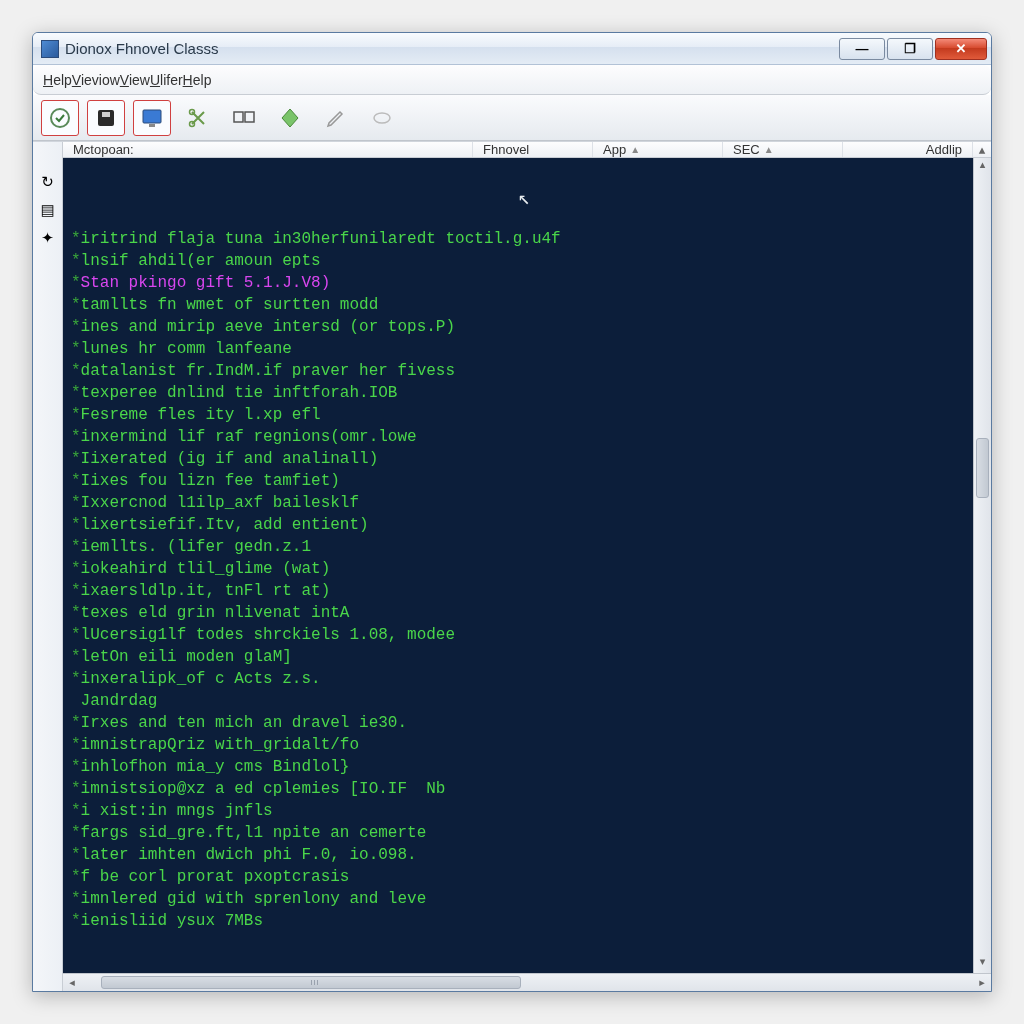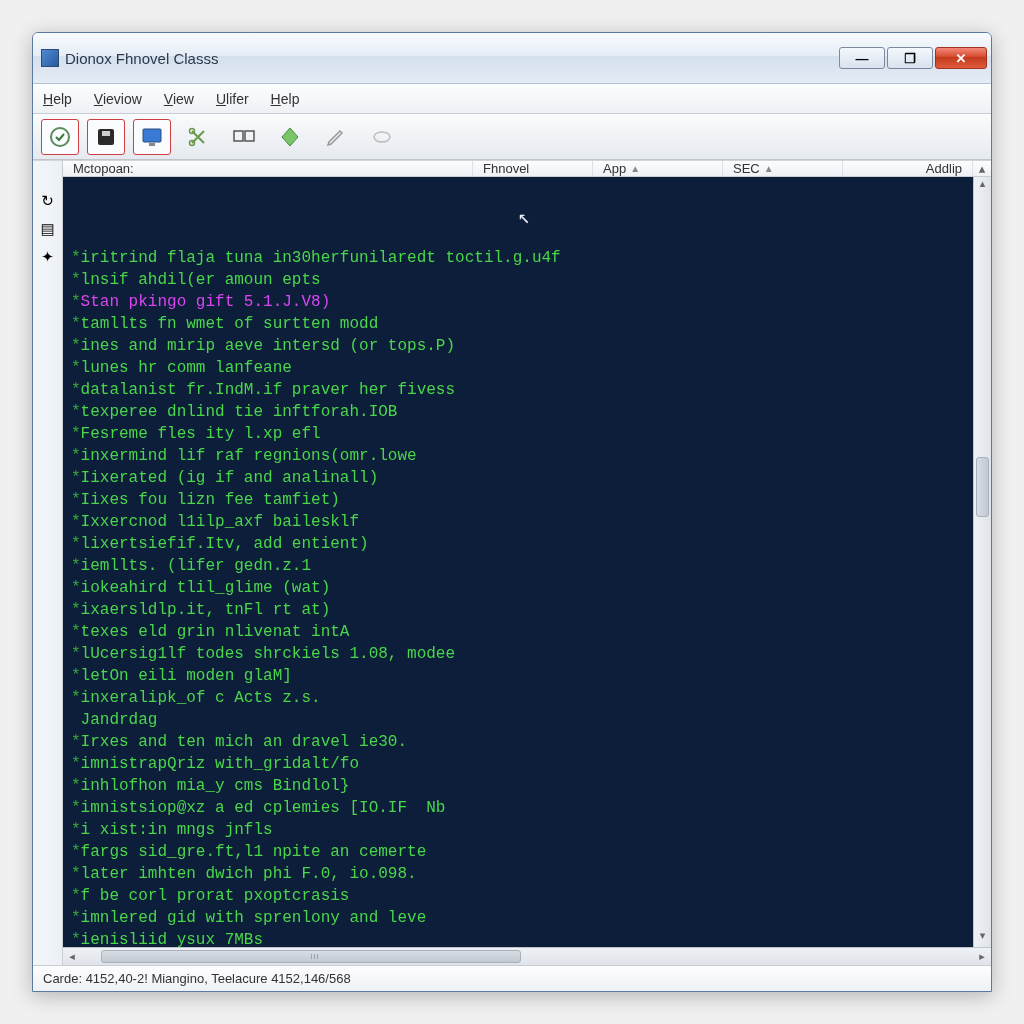--- a/index.html
+++ b/index.html
@@ -19,21 +19,21 @@
     border: 1px solid #5a7aa0;
     border-radius: 6px 6px 0 0;
     box-shadow: 0 4px 20px rgba(0,0,0,0.25);
     display: flex;
     flex-direction: column;
     background: #fff;
     overflow: hidden;
   }
   
   .titlebar {
-    height: 51px;
+    height: 32px;
     background: linear-gradient(to bottom, #f8fbfe 0%, #e6edf6 45%, #d5e0ee 46%, #e4ecf5 100%);
     border-bottom: 1px solid #b2c2d6;
     display: flex;
     align-items: center;
     padding: 0 4px 0 8px;
   }
   .title-icon {
     width: 18px; height: 18px;
     background: linear-gradient(135deg,#4e8bd4,#2a5a9c);
     border: 1px solid #2a4a7a;
@@ -57,23 +57,23 @@
     width: 52px;
   }
   .winbtn .glyph { font-weight: bold; }
   
   .menubar {
     height: 30px;
     background: linear-gradient(to bottom,#fdfdfe,#eef1f5);
     border-bottom: 1px solid #c8cdd4;
     display: flex; align-items: center;
     padding: 0 10px;
-    gap: 22px;
     color: #333;
     font-size: 14px;
+    border-radius: 8px;
   }
   .menuitem { cursor: default; }
   .menuitem .ul { text-decoration: underline; }
   
   .toolbar {
     height: 46px;
     background: linear-gradient(to bottom,#fafbfd,#e6eaef);
     border-bottom: 1px solid #c0c5cc;
     display: flex; align-items: center;
     padding: 0 8px;
@@ -312,17 +312,14 @@
         <div class="track">
           <div class="thumb">
               <div class="grip"></div>
             </div>
         </div>
         <div class="arr">▸</div>
       </div>
     </div>
   </div>
 
-  <div class="statusbar">
-    <span>Carde: 4152,40-2! Miangino, Teelacure 4152,146/568</span>
-  </div>
 
 </div>
 
 </body></html>

